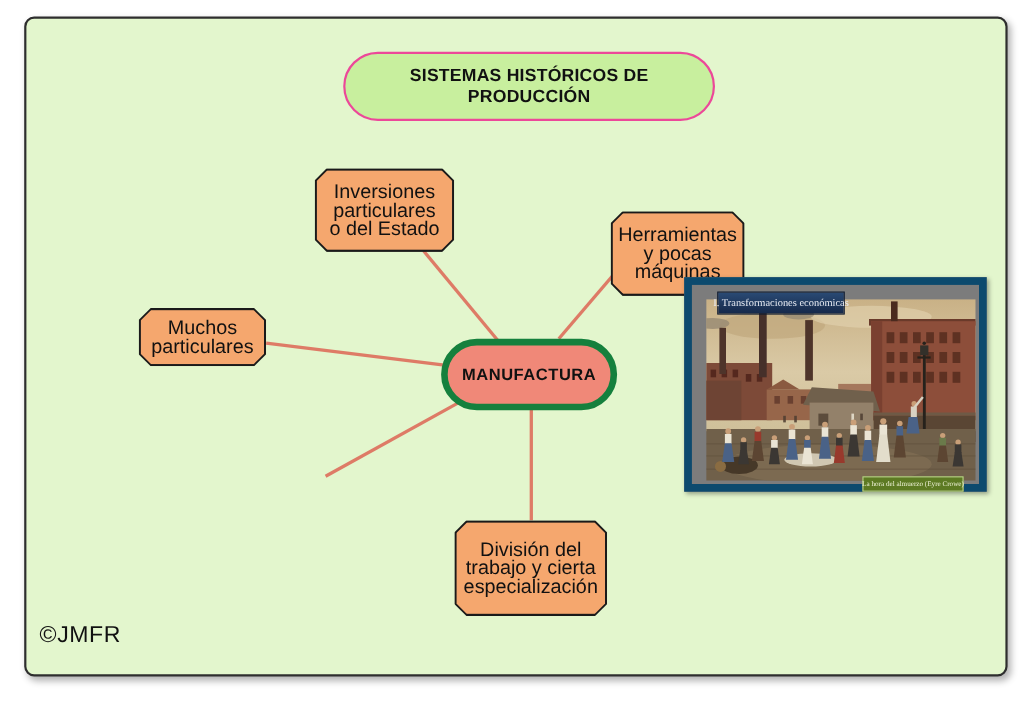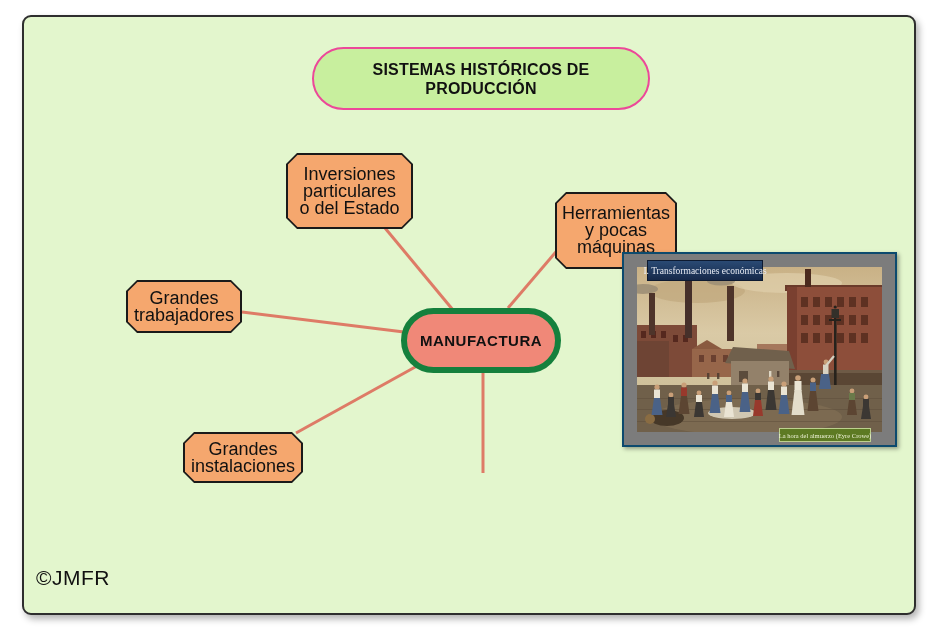--- a/index.html
+++ b/index.html
@@ -42,21 +42,21 @@
   }
   .b-inversiones{left:286px;top:153px;width:127px;height:76px;}
   .b-herramientas{left:555px;top:144px;width:122px;height:77px;margin-top:48px;}
   .b-muchos{left:126px;top:280px;width:116px;height:53px;}
   .b-grandes{left:183px;top:432px;width:120px;height:51px;}
   .b-division{left:413px;top:473px;width:139px;height:87px;}
   .b-division .lbl{padding:4px 14px;}
 
   .painting{
     position:absolute;left:622px;top:252px;width:275px;height:195px;box-sizing:border-box;
-    background:#7c7c7c;border:2px solid #0c4a6e;padding:13px;
+    background:#7c7c7c;border:7px solid #0c4a6e;padding:13px;
     box-shadow:2px 2px 4px rgba(0,0,0,0.35);
   }
   .painting svg.scene{display:block;width:245px;height:165px;}
   .p-header{
     position:absolute;left:23px;top:6px;width:116px;height:21px;box-sizing:border-box;
     background:linear-gradient(#2a4a74,#16294a);border:1px solid #0d1a30;
     color:#e9ecf4;font-family:"Liberation Serif",serif;font-size:9.5px;
     display:flex;align-items:center;justify-content:center;white-space:nowrap;
   }
   .p-caption{
@@ -93,29 +93,29 @@
 
   <div class="oct b-herramientas">
     <div class="cut-outer"></div>
     <div class="cut-inner"></div>
     <div class="lbl">Herramientas y pocas máquinas</div>
   </div>
 
   <div class="oct b-muchos">
     <div class="cut-outer"></div>
     <div class="cut-inner"></div>
-    <div class="lbl">Grandes trabajadores</div>
-  </div>
-
-  <div class="oct b-grandes">
-    <div class="cut-outer"></div>
-    <div class="cut-inner"></div>
-    <div class="lbl">Grandes instalaciones</div>
-  </div>
-
+    <div class="lbl">Muchos particulares</div>
+  </div>
+
+
+  <div class="oct b-division">
+    <div class="cut-outer"></div>
+    <div class="cut-inner"></div>
+    <div class="lbl">División  del trabajo y cierta especialización</div>
+  </div>
 
   <div class="center-node">
     <span>MANUFACTURA</span>
   </div>
 
   <div class="painting">
     <svg class="scene" viewBox="0 0 245 165" preserveAspectRatio="none">
       <defs>
         <linearGradient id="sky" x1="0" y1="0" x2="0" y2="1">
           <stop offset="0" stop-color="#c9b186"></stop>

